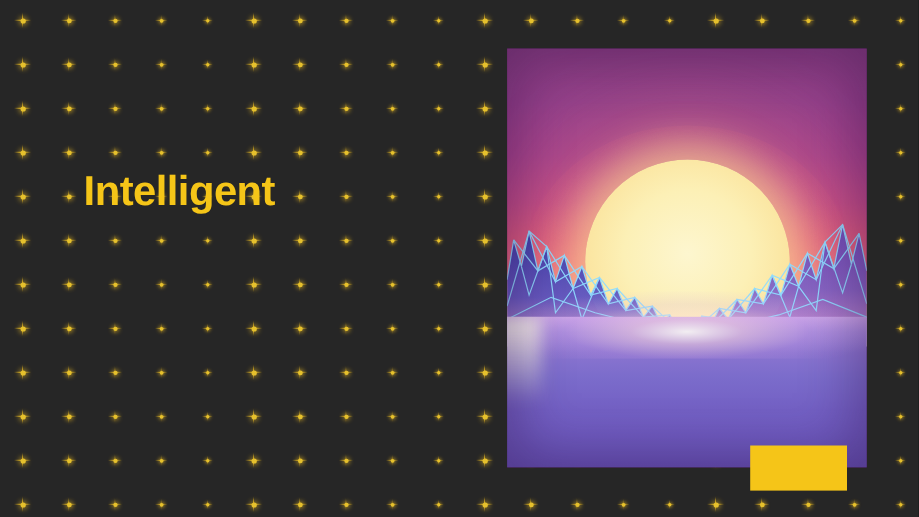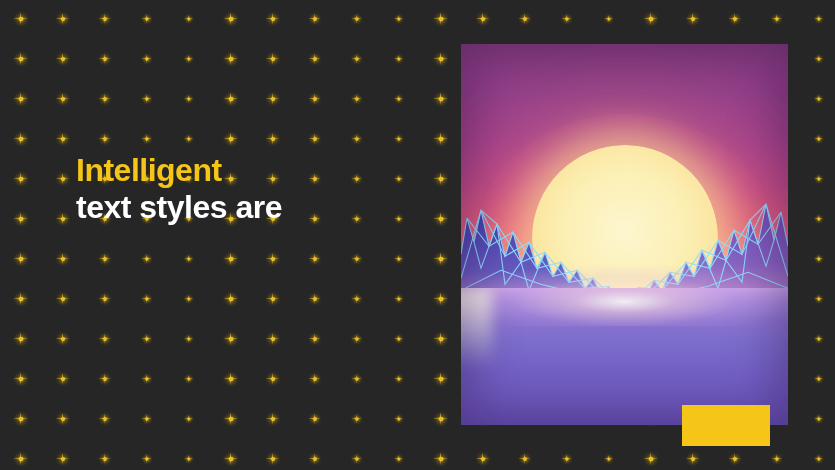--- a/index.html
+++ b/index.html
@@ -68,21 +68,21 @@
   
   #headline {
     position: absolute;
     left: 76px;
     top: 152px;
     z-index: 3;
     line-height: 1.17;
     letter-spacing: -0.5px;
   }
   .hl-line {
-    font-size: 32px;
+    font-size: 38px;
     font-weight: 700;
     color: #ffffff;
     white-space: nowrap;
     display: block;
   }
   .hl-line.accent { color: #f5c518; }
 
   
   #artwork {
     position: absolute;
@@ -1457,21 +1457,20 @@
       </div>
       <div class="sparkle" style="left: 818px; top: 458px; transform: scale(0.75);">
         <span class="sp-v"></span>
         <span class="sp-h"></span>
         <span class="sp-core"></span>
       </div>
     </div>
 
   <div id="headline">
     <span class="hl-line accent">Intelligent</span>
-    <span class="hl-line">text styles are</span>
   </div>
 
   <div id="artwork">
     <div class="sky"></div>
     <div class="sun-glow"></div>
     <div class="sun"></div>
 
     <div class="mtn">
       <svg viewBox="0 0 327 152" preserveAspectRatio="none">
         <defs>

